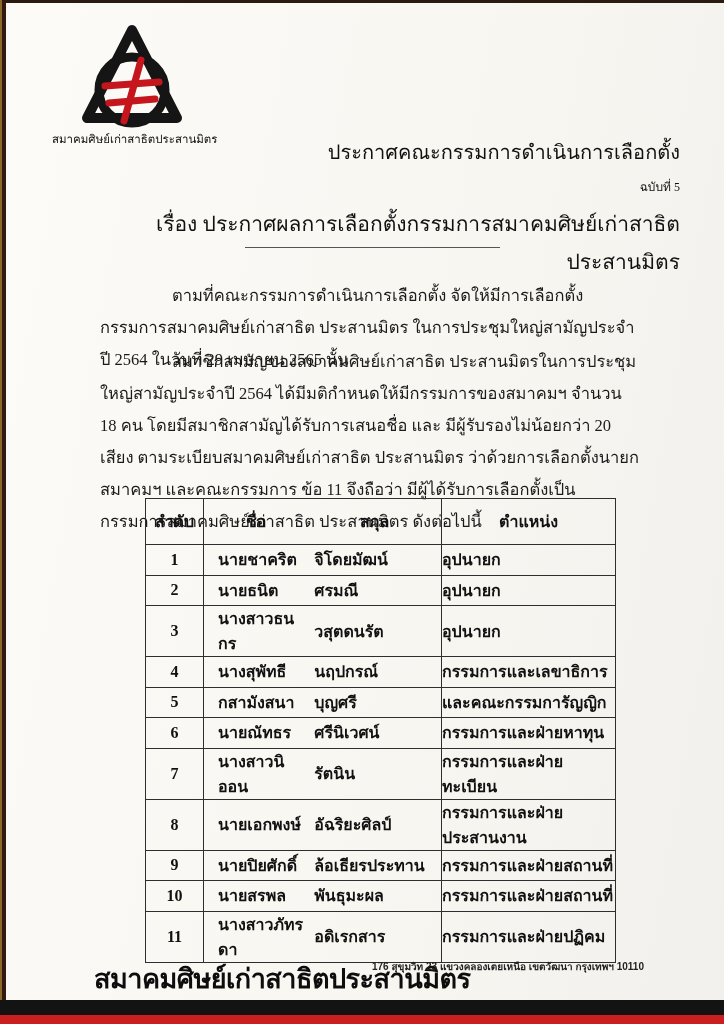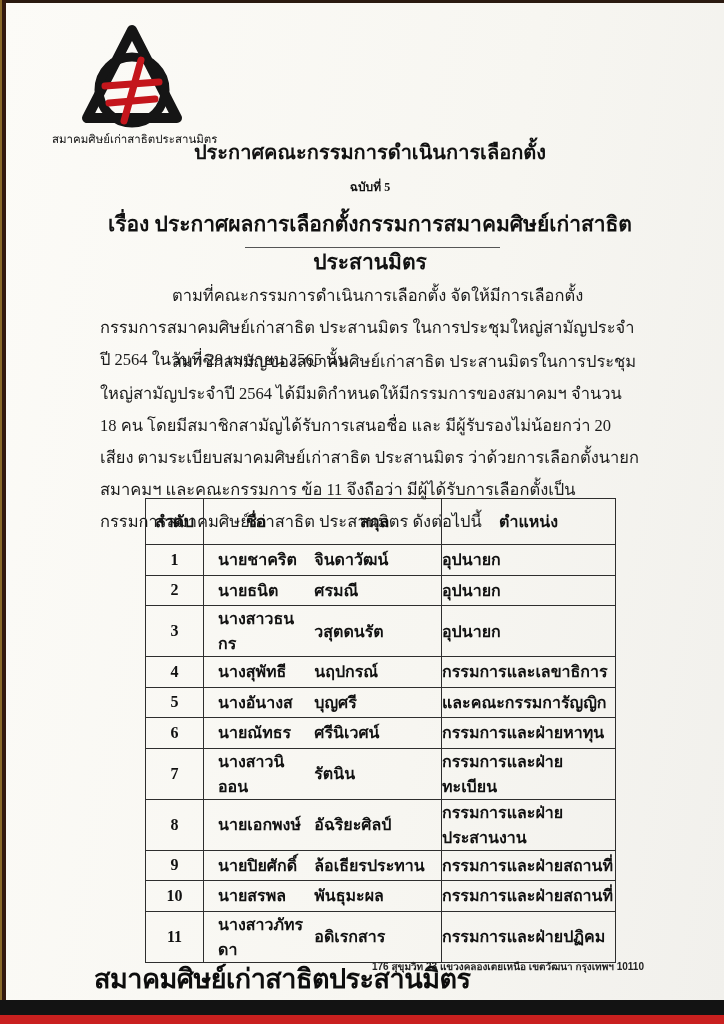--- a/index.html
+++ b/index.html
@@ -29,21 +29,21 @@
   .logo-block { position: absolute; left: 52px; top: 22px; width: 160px; text-align: center; }
   .logo-block svg { display: block; margin: 0 auto; }
   .logo-caption {
     font-family: "Liberation Sans", sans-serif;
     font-size: 11.5px; color: #111; letter-spacing: 0px;
     margin-top: 2px; white-space: nowrap;
   }
   
   .title-block {
     position: absolute; left: 60px; top: 136px; width: 620px;
-    text-align: center; font-weight: bold; color: #111;
+    text-align: right; font-weight: normal; color: #111;
   }
   .title-line1 { font-size: 20px; line-height: 33px; }
   .title-line2 { font-size: 12px; line-height: 36px; }
   .title-line3 { font-size: 21px; line-height: 38px; }
   .title-divider {
     position: absolute; left: 245px; top: 247px; width: 255px; height: 0;
     border-top: 1.5px solid #555;
   }
   
   .para {
@@ -146,21 +146,21 @@
         </th>
         <th class="cell-no">ตำแหน่ง</th>
       </tr>
     </thead>
     <tbody>
       <tr class="row">
         <td class="cell-no">1</td>
         <td>
             <div class="name-grid">
               <span class="row-first">นายชาคริต</span>
-              <span class="row-last">จินดาวัฒน์</span>
+              <span class="row-last">จิโดยมัฒน์</span>
             </div>
           </td>
         <td class="cell-pos-data">อุปนายก</td>
       </tr>
       <tr class="row">
         <td class="cell-no">2</td>
         <td>
             <div class="name-grid">
               <span class="row-first">นายธนิต</span>
               <span class="row-last">ศรมณี</span>
@@ -185,21 +185,21 @@
               <span class="row-first">นางสุพัทธี</span>
               <span class="row-last">นฤปกรณ์</span>
             </div>
           </td>
         <td class="cell-pos-data">กรรมการและเลขาธิการ</td>
       </tr>
       <tr class="row">
         <td class="cell-no">5</td>
         <td>
             <div class="name-grid">
-              <span class="row-first">นางอันางส</span>
+              <span class="row-first">กสามังสนา</span>
               <span class="row-last">บุญศรี</span>
             </div>
           </td>
         <td class="cell-pos-data">และคณะกรรมการัญญิก</td>
       </tr>
       <tr class="row">
         <td class="cell-no">6</td>
         <td>
             <div class="name-grid">
               <span class="row-first">นายณัทธร</span>

